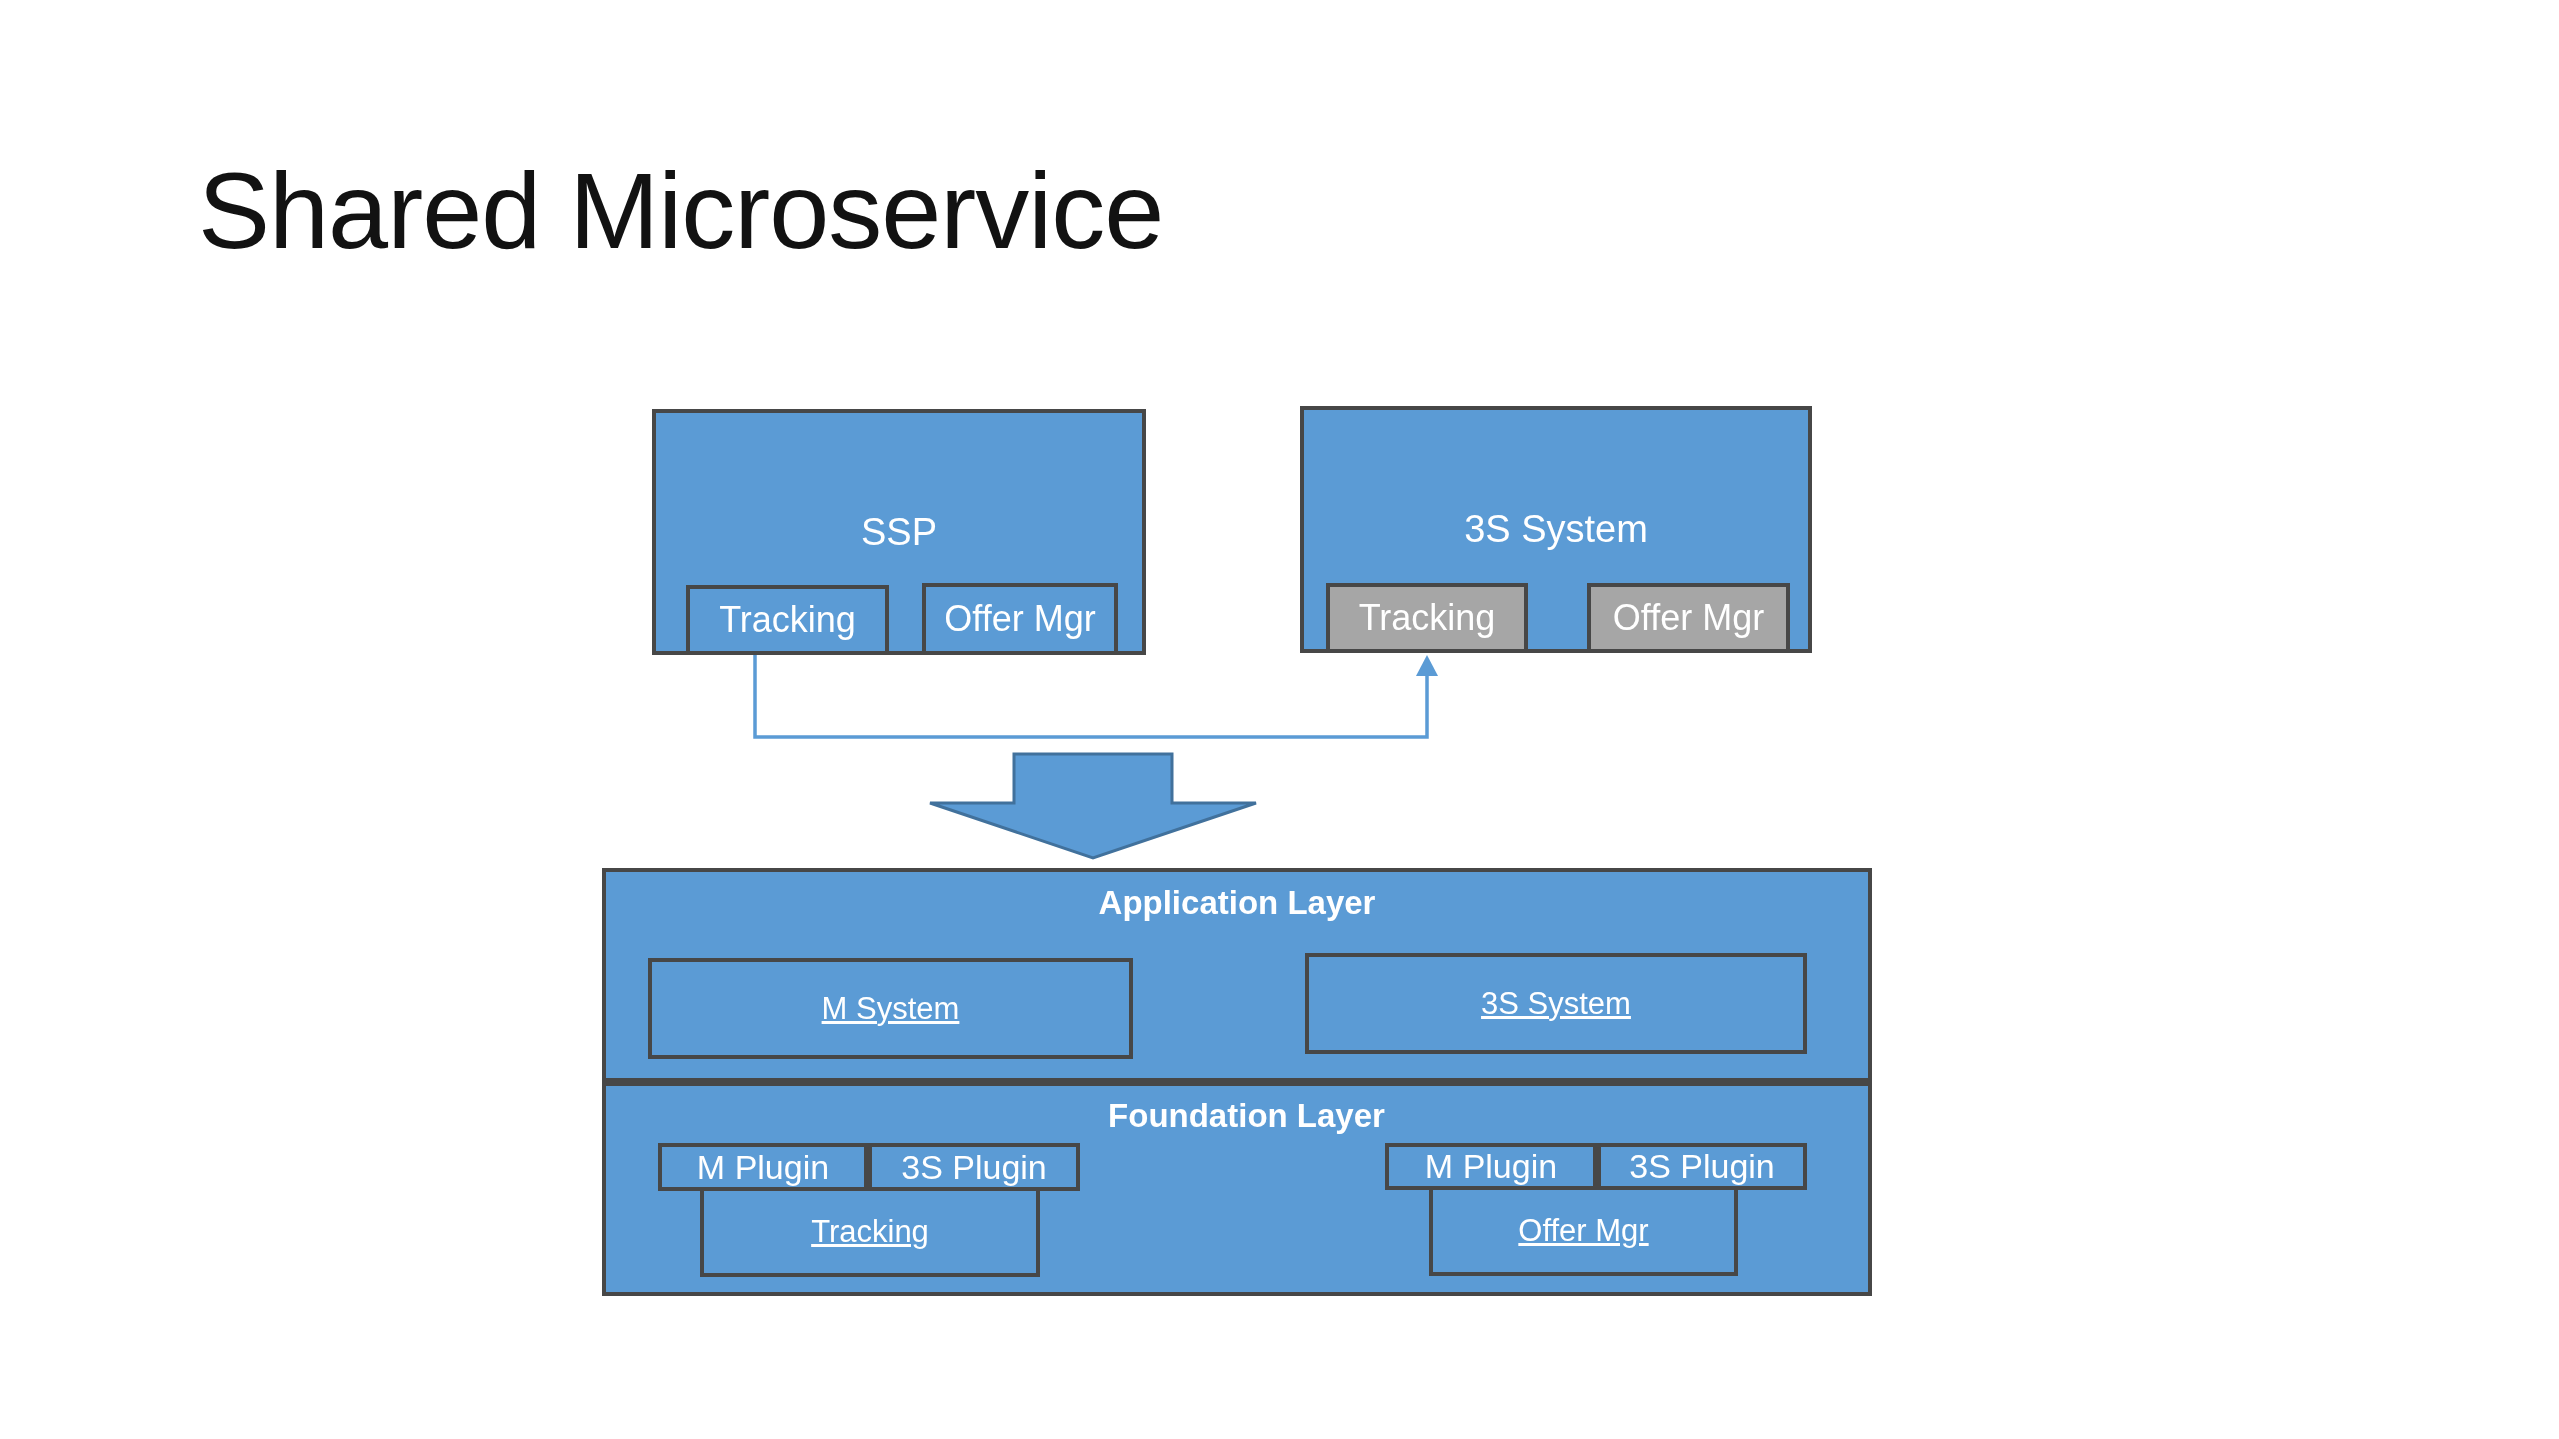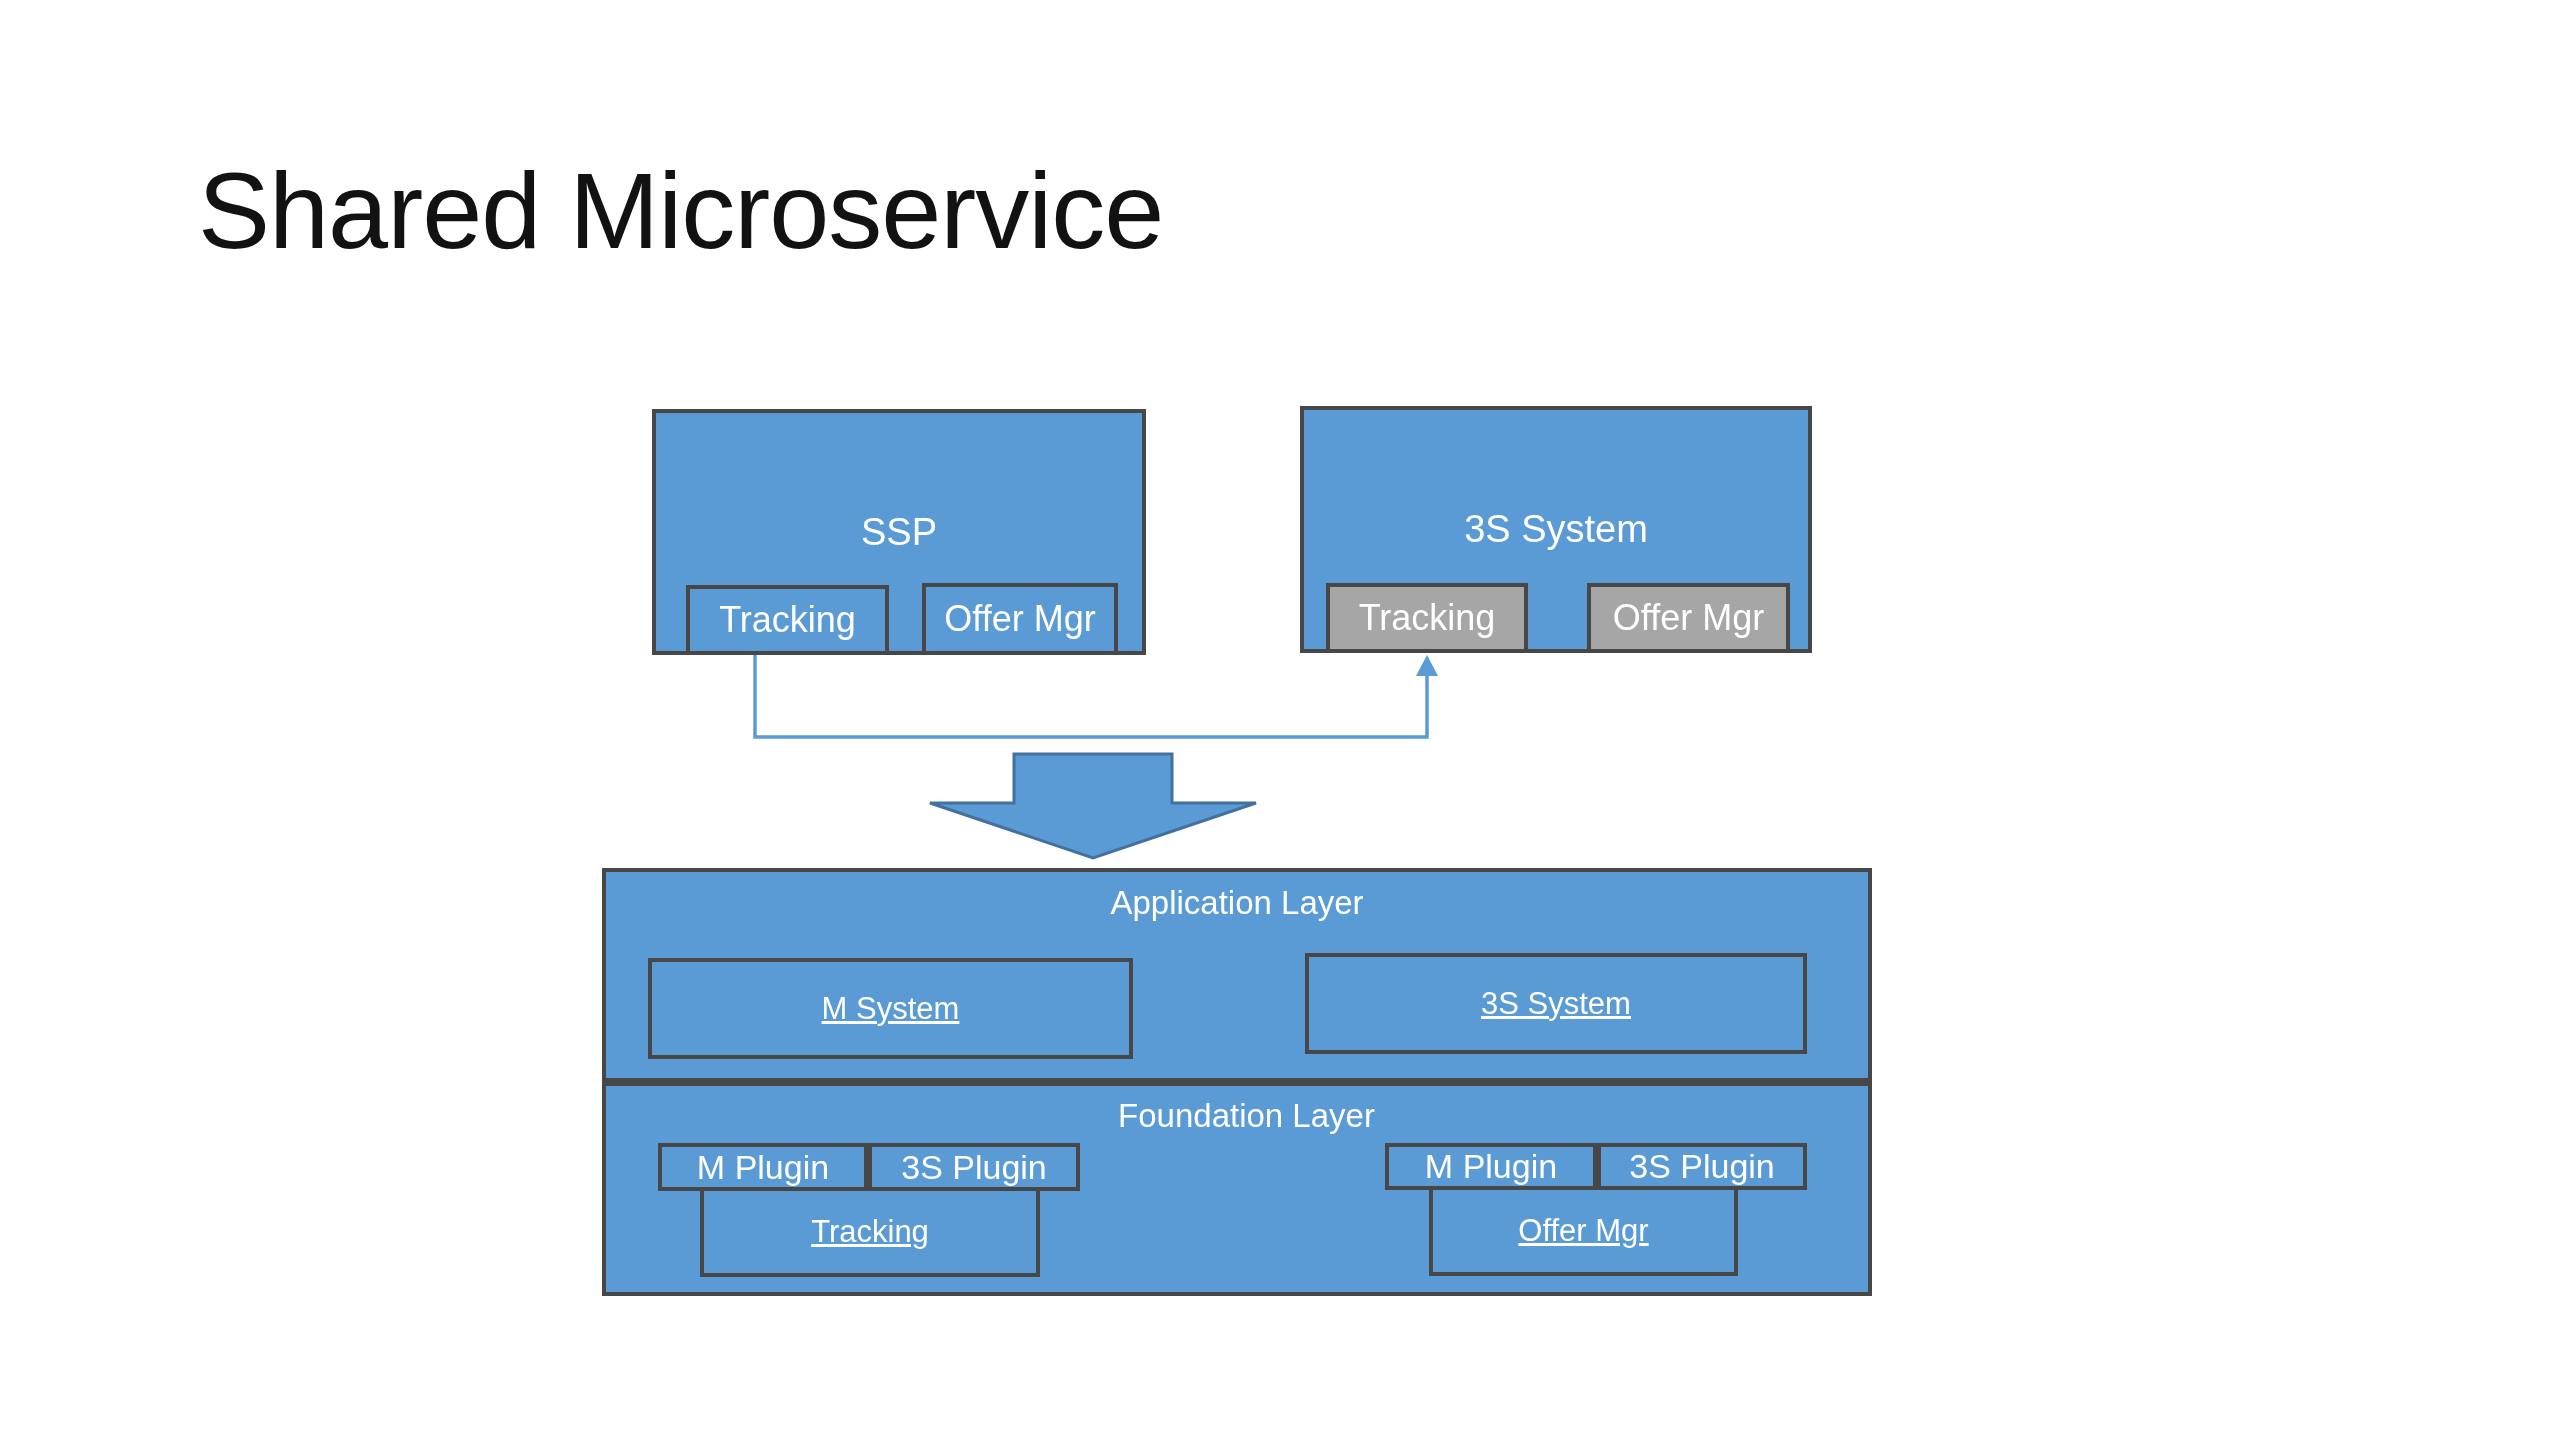--- a/index.html
+++ b/index.html
@@ -30,21 +30,21 @@
     color:var(--label-white,#fff);pointer-events:none;
   }
   .center-label{
     display:flex;align-items:center;justify-content:center;
     color:var(--label-white,#fff);
   }
   .top-label{
     position:absolute;left:0;right:0;text-align:center;
     color:var(--label-white,#fff);
   }
-  .fs38{font-size:38px;} .fs36{font-size:36px;} .fs33{font-size:33px;}
+  .fs38{font-size:38px;} .fs36{font-size:36px;} .fs33{font-size:33px;font-weight:bold;}
   .fs31{font-size:31px;text-decoration:underline;} .fs29{font-size:34px;}
   .connector-line{
     fill:none;stroke:var(--connector-blue,#5B9BD5);stroke-width:3.5;
     stroke-linejoin:miter;
   }
   .connector-head{fill:var(--connector-blue,#5B9BD5);stroke:none;}
   .big-arrow-poly{
     fill:var(--big-arrow-fill,#5B9BD5);
     stroke:var(--big-arrow-border,#41719C);
     stroke-width:3;stroke-linejoin:miter;

